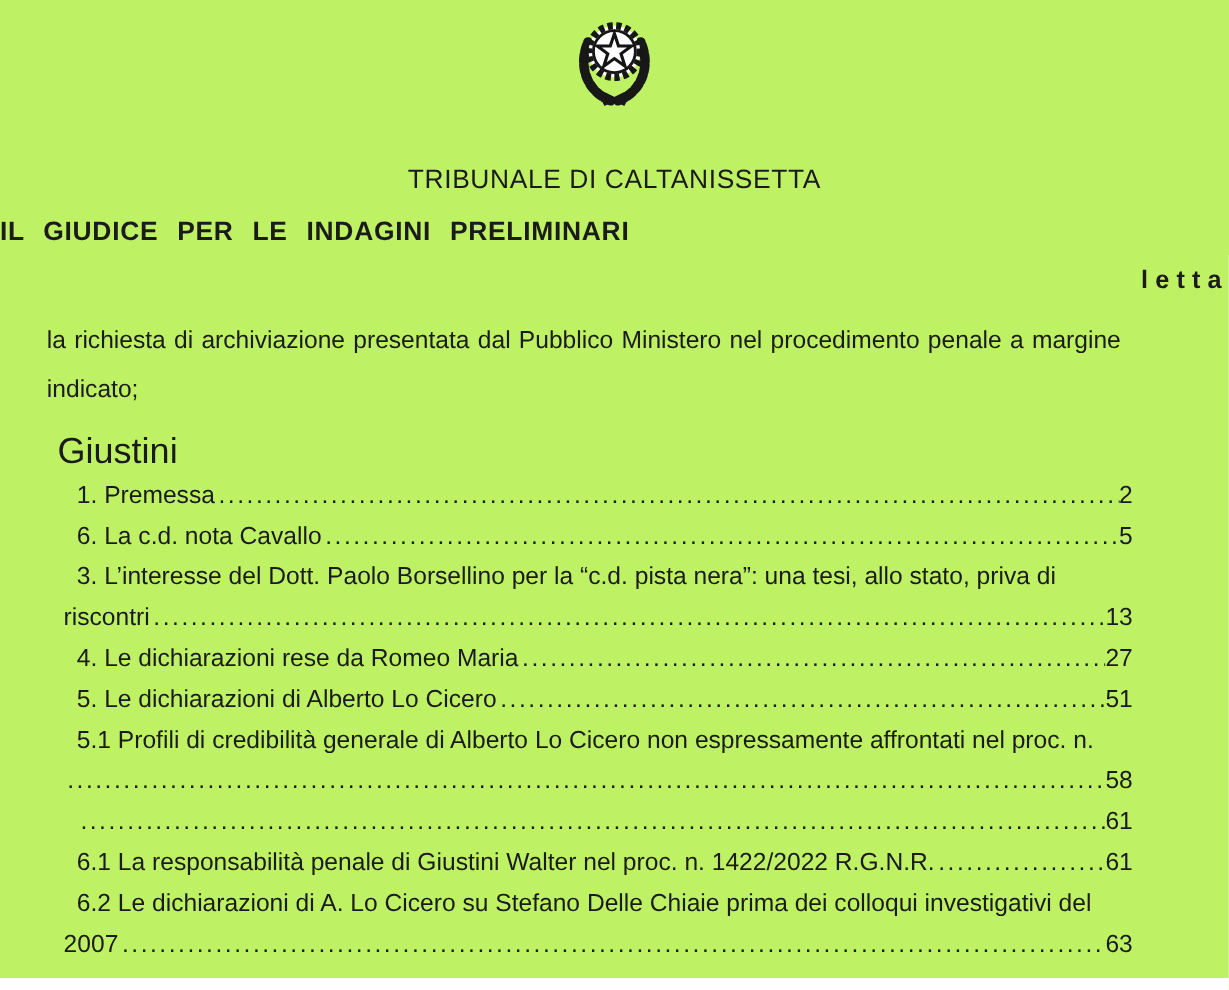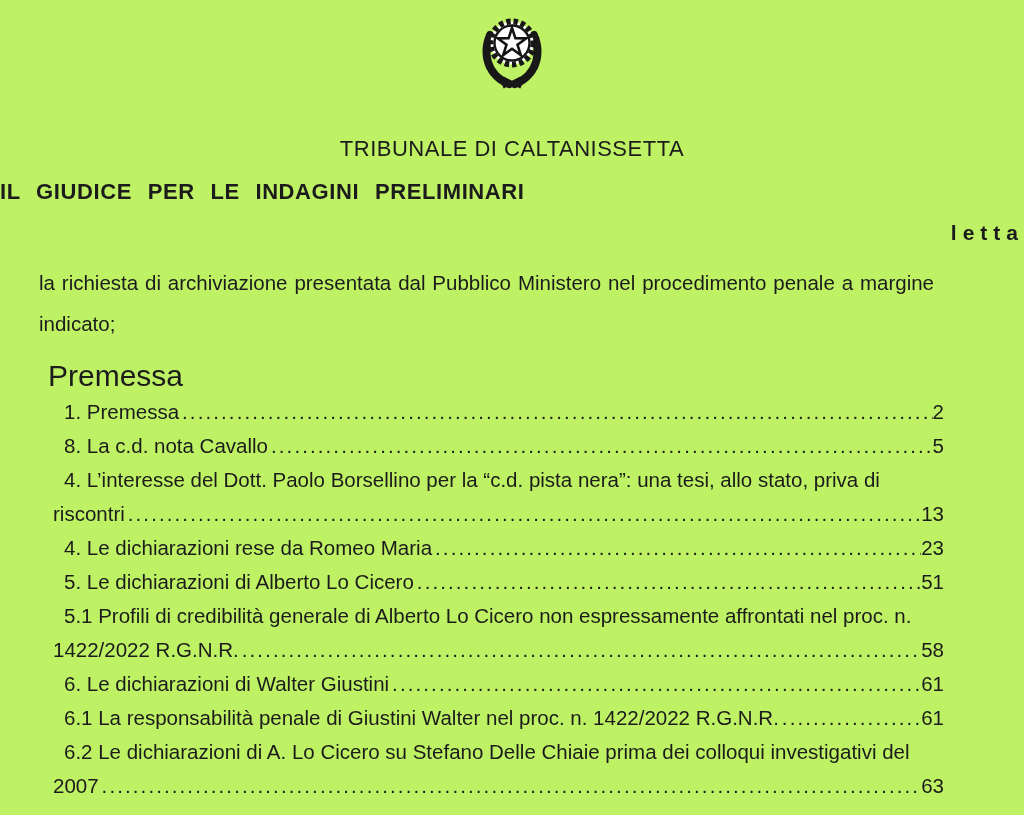--- a/index.html
+++ b/index.html
@@ -100,77 +100,75 @@
       <path d="M37,20 L40.41,30.31 L51.27,30.36 L42.52,36.79 L45.82,47.14 L37,40.8 L28.18,47.14 L31.48,36.79 L22.73,30.36 L33.59,30.31 Z" fill="#ffffff" stroke="#141414" stroke-width="2.6" stroke-linejoin="miter"></path>
     </svg>
   </div>
 
   <div class="title-court">TRIBUNALE DI CALTANISSETTA</div>
   <div class="title-office">IL GIUDICE PER LE INDAGINI PRELIMINARI</div>
   <div class="title-letta">letta</div>
 
   <div class="intro">la richiesta di archiviazione presentata dal Pubblico Ministero nel procedimento penale a margine indicato;</div>
 
-  <h1 class="toc-title">Premessa</h1>
+  <h1 class="toc-title">Giustini</h1>
 
   <div class="toc">
 
     <div class="toc-item">
       <div class="toc-row toc-first">
         <span class="toc-text">1. Premessa</span>
           <span class="toc-dots">............................................................................................................................................................................................................................................................................................................</span>
           <span class="toc-page">2</span>
       </div>
     </div>
 
     <div class="toc-item">
       <div class="toc-row toc-first">
-        <span class="toc-text">8. La c.d. nota Cavallo </span>
+        <span class="toc-text">6. La c.d. nota Cavallo </span>
           <span class="toc-dots">............................................................................................................................................................................................................................................................................................................</span>
           <span class="toc-page">5</span>
       </div>
     </div>
 
     <div class="toc-item">
-      <div class="toc-wrapline">4. L’interesse del Dott. Paolo Borsellino per la “c.d. pista nera”: una tesi, allo stato, priva di</div>
+      <div class="toc-wrapline">3. L’interesse del Dott. Paolo Borsellino per la “c.d. pista nera”: una tesi, allo stato, priva di</div>
       <div class="toc-row">
         <span class="toc-text">riscontri </span>
           <span class="toc-dots">............................................................................................................................................................................................................................................................................................................</span>
           <span class="toc-page">13</span>
       </div>
     </div>
 
     <div class="toc-item">
       <div class="toc-row toc-first">
         <span class="toc-text">4. Le dichiarazioni rese da Romeo Maria </span>
           <span class="toc-dots">............................................................................................................................................................................................................................................................................................................</span>
-          <span class="toc-page">23</span>
+          <span class="toc-page">27</span>
       </div>
     </div>
 
     <div class="toc-item">
       <div class="toc-row toc-first">
         <span class="toc-text">5. Le dichiarazioni di Alberto Lo Cicero </span>
           <span class="toc-dots">............................................................................................................................................................................................................................................................................................................</span>
           <span class="toc-page">51</span>
       </div>
     </div>
 
     <div class="toc-item">
       <div class="toc-wrapline">5.1 Profili di credibilità generale di Alberto Lo Cicero non espressamente affrontati nel proc. n.</div>
       <div class="toc-row">
-        <span class="toc-text">1422/2022 R.G.N.R. </span>
           <span class="toc-dots">............................................................................................................................................................................................................................................................................................................</span>
           <span class="toc-page">58</span>
       </div>
     </div>
 
     <div class="toc-item">
       <div class="toc-row toc-first">
-        <span class="toc-text">6. Le dichiarazioni di Walter Giustini</span>
           <span class="toc-dots">............................................................................................................................................................................................................................................................................................................</span>
           <span class="toc-page">61</span>
       </div>
     </div>
 
     <div class="toc-item">
       <div class="toc-row toc-first">
         <span class="toc-text">6.1 La responsabilità penale di Giustini Walter nel proc. n. 1422/2022 R.G.N.R.</span>
           <span class="toc-dots">............................................................................................................................................................................................................................................................................................................</span>
           <span class="toc-page">61</span>

